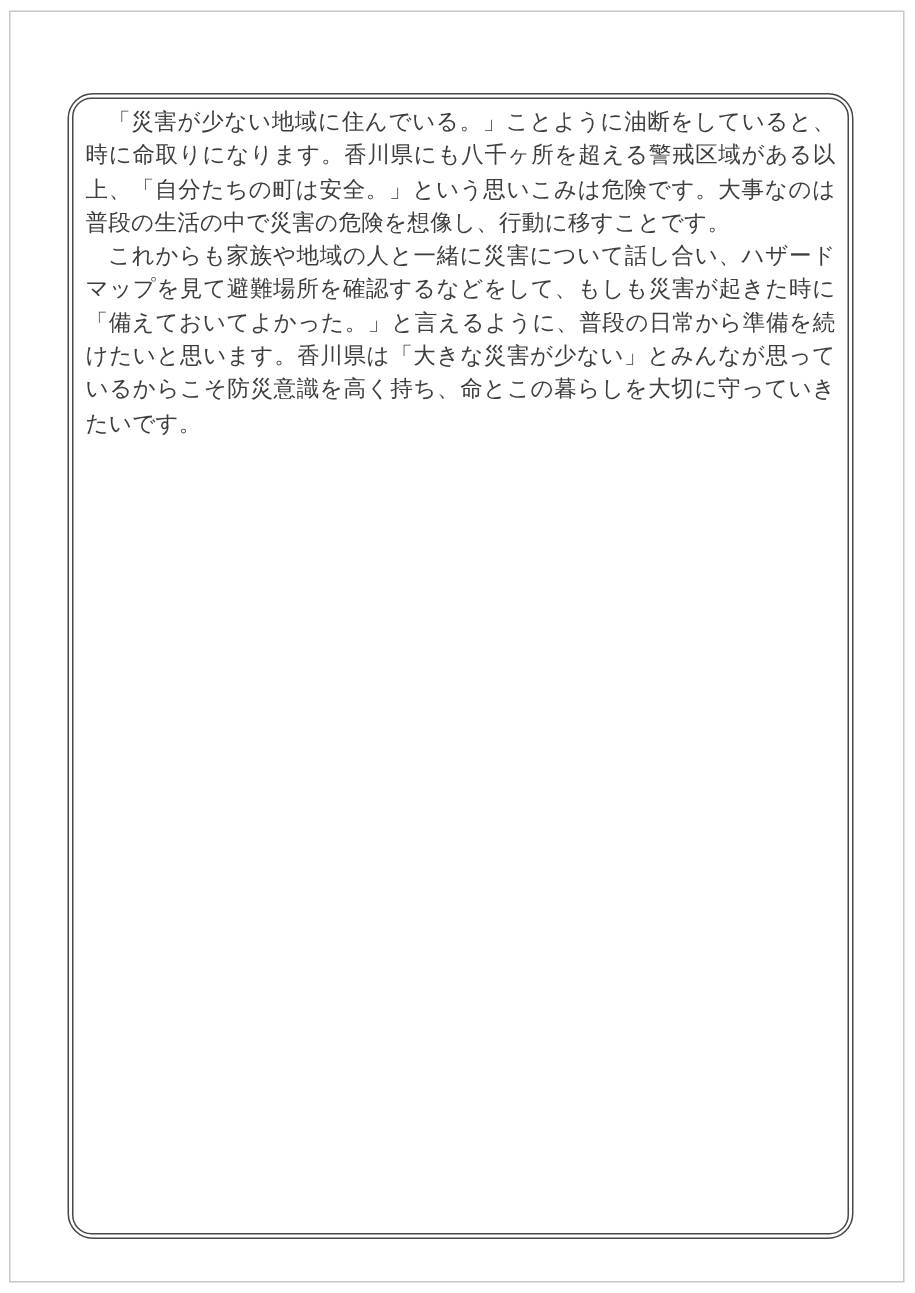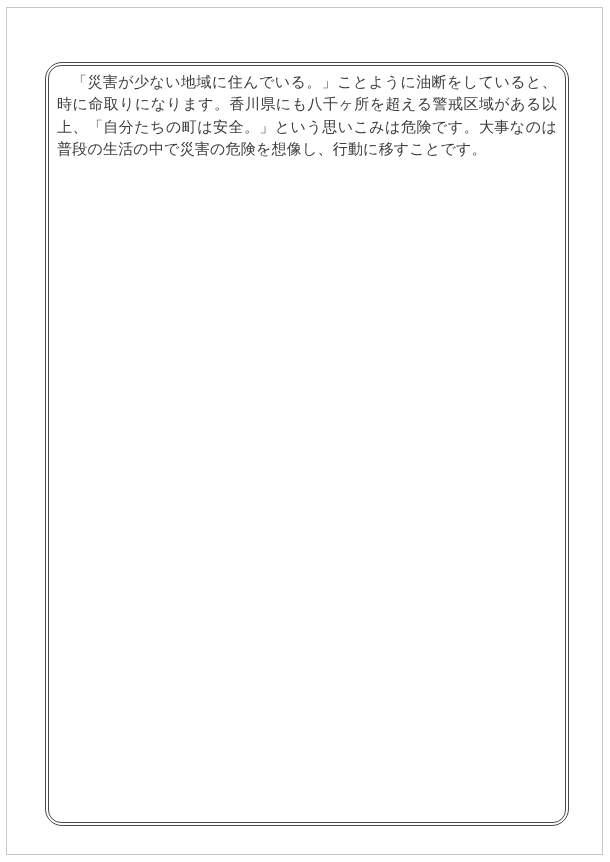--- a/index.html
+++ b/index.html
@@ -58,15 +58,16 @@
     letter-spacing: 0.2px;
   }
 </style>
 </head>
 <body>
 
 <div class="page">
   <div class="textbox-outer">
     <div class="textbox-inner">
       <p>「災害が少ない地域に住んでいる。」ことように油断をしていると、時に命取りになります。香川県にも八千ヶ所を超える警戒区域がある以上、「自分たちの町は安全。」という思いこみは危険です。大事なのは普段の生活の中で災害の危険を想像し、行動に移すことです。</p>
+      <p>これからも家族や地域の人と一緒に災害について話し合い、ハザードマップを見て避難場所を確認するなどをして、もしも災害が起きた時に「備えておいてよかった。」と言えるように、普段の日常から準備を続けたいと思います。香川県は「大きな災害が少ない」とみんなが思っているからこそ防災意識を高く持ち、命とこの暮らしを大切に守っていきたいです。</p>
     </div>
   </div>
 </div>
 
 </body></html>

